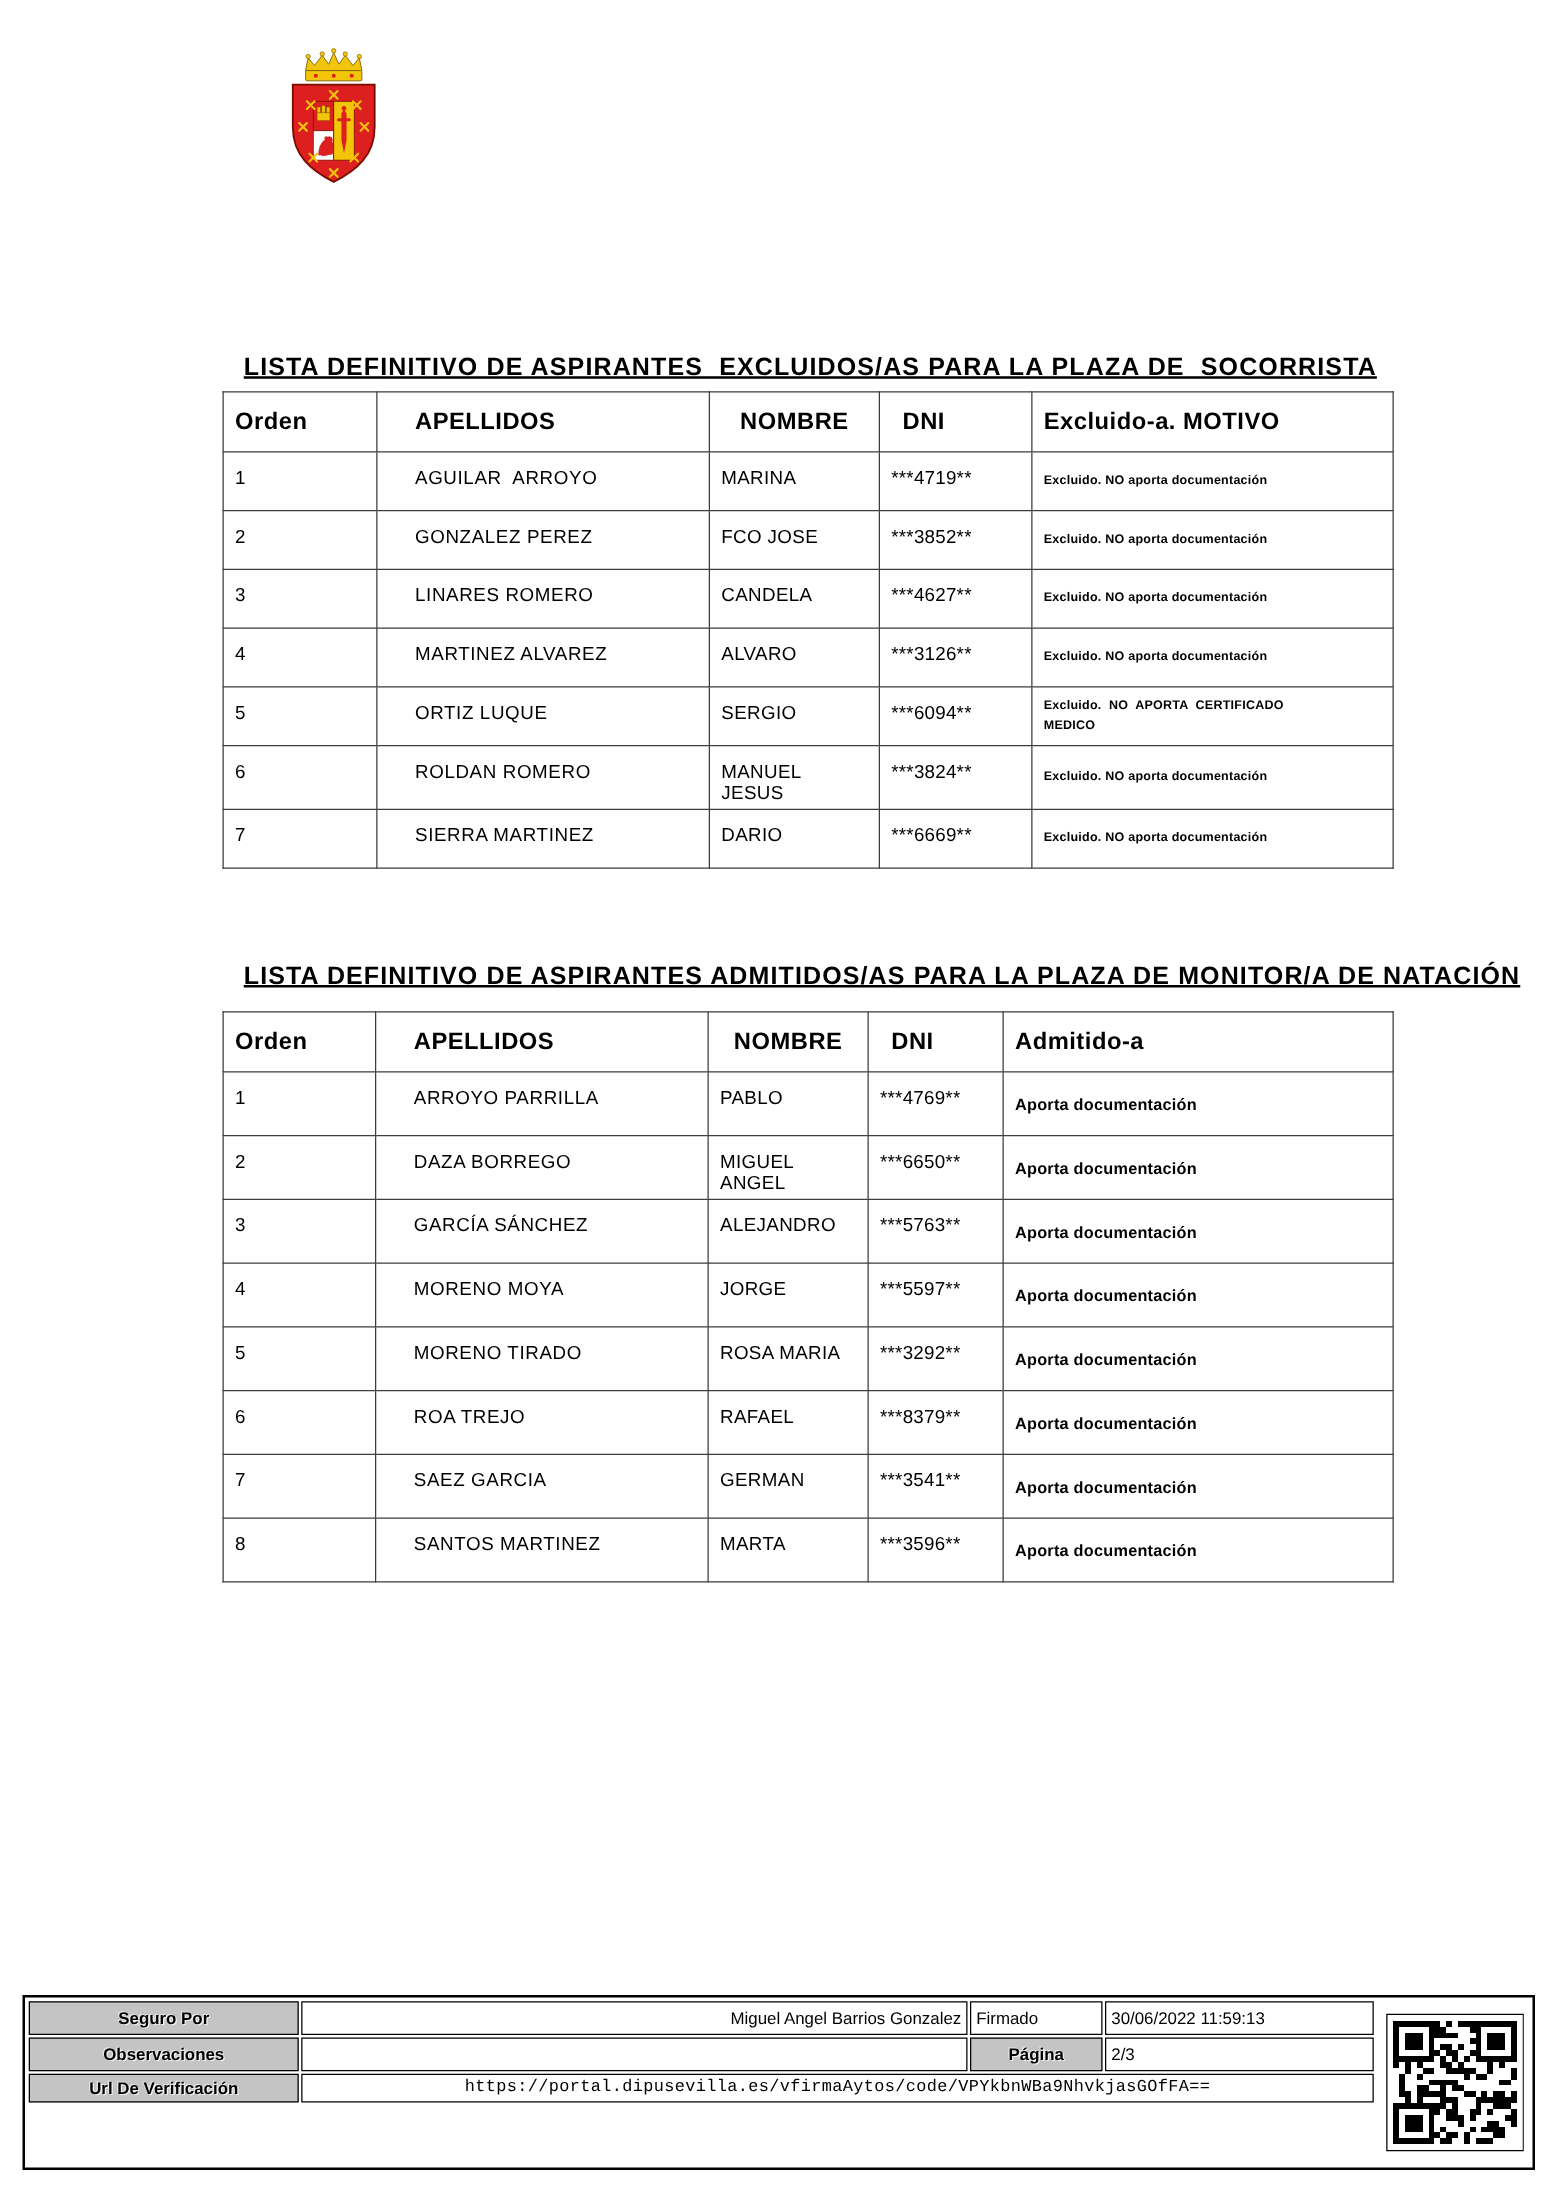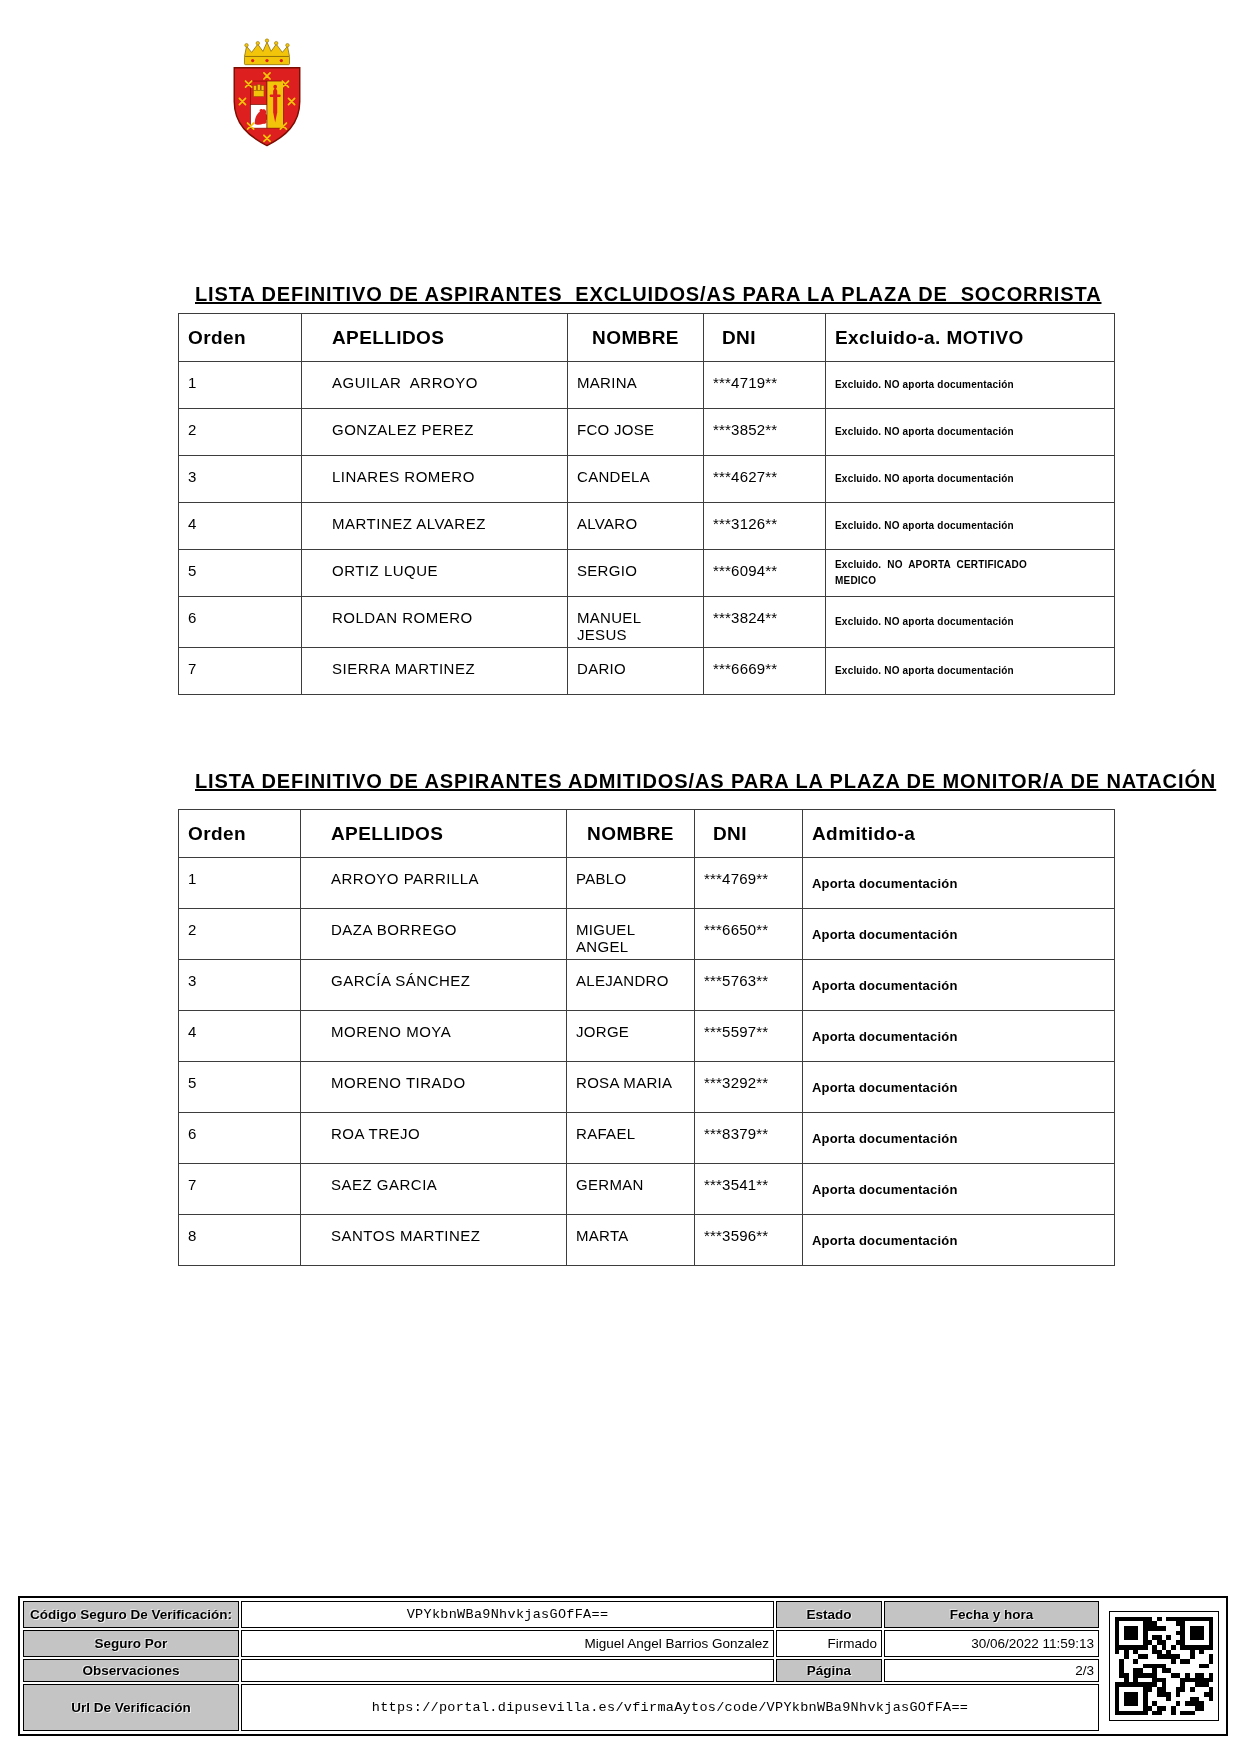--- a/index.html
+++ b/index.html
@@ -52,21 +52,21 @@
   .sig-table tr:nth-child(1) td{height:25px;}
   .sig-table tr:nth-child(2) td{height:25px;}
   .sig-table tr:nth-child(3) td{height:21px;}
   .sig-table tr:nth-child(4) td{height:45px;}
   .flabel{background:var(--label-gray,#c4c4c4);font-weight:bold;text-align:center;
           font-size:12.5px;color:#000;
           text-shadow:1px 1px 0 rgba(255,255,255,.75),-1px -1px 0 rgba(255,255,255,.55);}
   .fmono{font-family:"Liberation Mono","DejaVu Sans Mono",monospace;text-align:center;
          font-size:13px;letter-spacing:.3px;}
   .fname{text-align:right;padding-left:7px;}
-  .fcenter{text-align:right;}
+  .fcenter{text-align:left;}
   .qr-box{position:absolute;left:1089px;top:13px;width:110px;height:110px;
           border:1px solid #000;box-sizing:border-box;background:#fff;}
   .qr-box svg{display:block;width:100%;height:100%;}
 </style>
 </head>
 <body>
 
 <div class="page">
 
   <div class="crest">
@@ -272,26 +272,20 @@
 
   <div class="sig-footer">
     <table class="sig-table">
       <colgroup>
           <col style="width:216px">
           <col style="width:533px">
           <col style="width:106px">
           <col style="width:215px">
         </colgroup>
       <tbody>
-          <tr>
-        <td class="flabel">Código Seguro De Verificación:</td>
-        <td class="fmono">VPYkbnWBa9NhvkjasGOfFA==</td>
-        <td class="flabel">Estado</td>
-        <td class="flabel">Fecha y hora</td>
-      </tr>
       <tr>
         <td class="flabel">Seguro Por</td>
         <td class="fname">Miguel Angel Barrios Gonzalez</td>
         <td class="fcenter">Firmado</td>
         <td class="fcenter">30/06/2022 11:59:13</td>
       </tr>
       <tr>
         <td class="flabel">Observaciones</td>
         <td class="fname"></td>
         <td class="flabel">Página</td>

